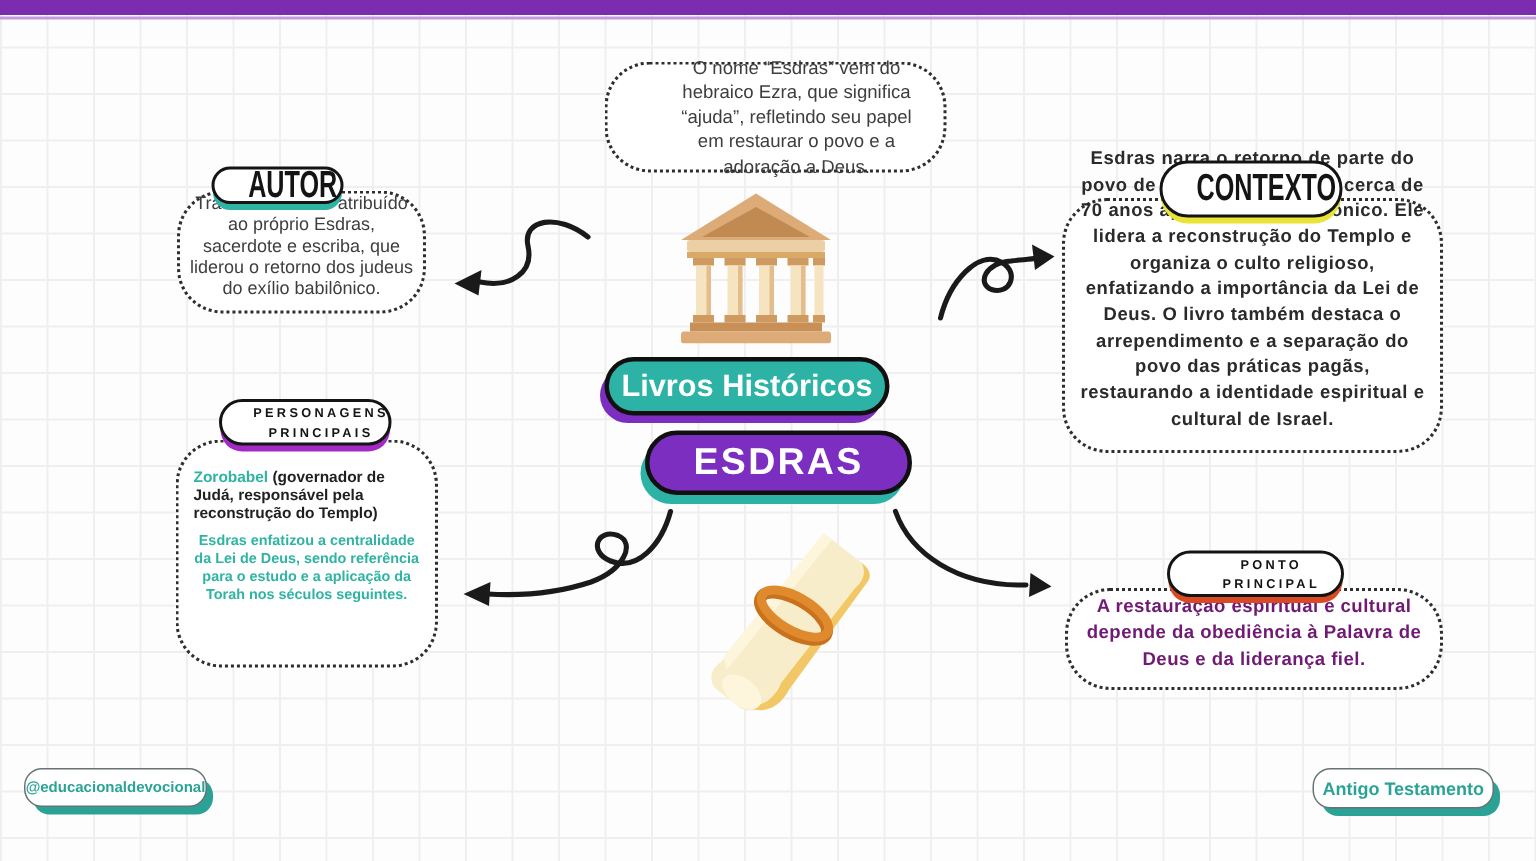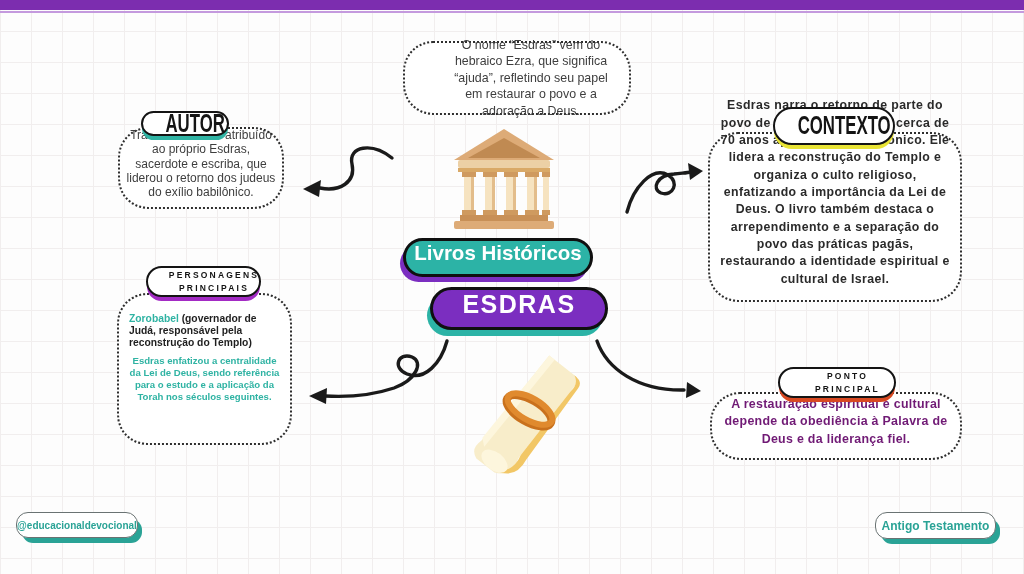--- a/index.html
+++ b/index.html
@@ -67,21 +67,21 @@
 
   
   .ponto-box { left:710px; top:392px; width:252px; height:68px;
     display:flex; align-items:flex-end; justify-content:center; padding:0 8px 10px; }
   .ponto-box p { font-size:12.4px; font-weight:bold; letter-spacing:0.3px; line-height:1.4;
     color:#701a75; text-align:center; }
   .ponto-pill { left:778px; top:367px; width:118px; height:31px; }
 
   
   .big-pill { position:absolute; border:3px solid #101010; color:#fff; font-weight:bold;
-    display:flex; justify-content:center; }
+    display:flex; align-items:center; justify-content:center; }
   .livros { left:403px; top:238px; width:190px; height:39px; background:#2cb3a6;
     border-radius:20px; font-size:20.5px; z-index:6; box-shadow:-4px 6px 0 -1px #7b2ec0; }
   .esdras { left:430px; top:287px; width:178px; height:43px; background:#7b2ec0;
     border-radius:22px; font-size:25px; letter-spacing:1.5px; z-index:7;
     box-shadow:-4px 7px 0 -1px #2cb3a6; }
 
   
   .badge { position:absolute; background:#fff; border:1.5px solid #6a7373;
     border-radius:12px; display:flex; align-items:center; justify-content:center;
     color:#2aa396; font-weight:bold; }

